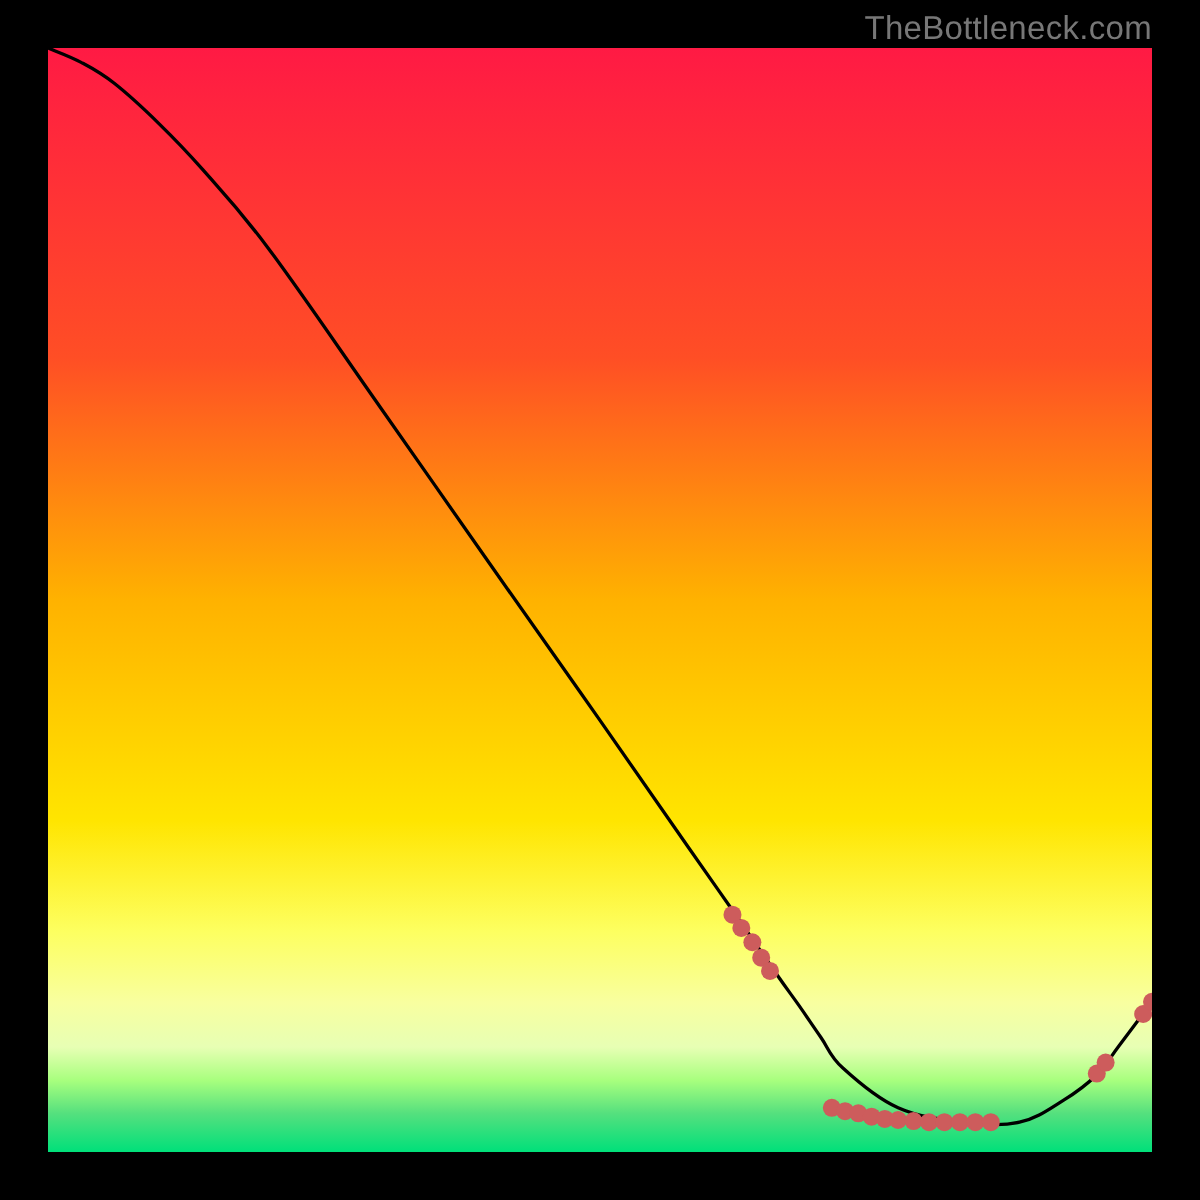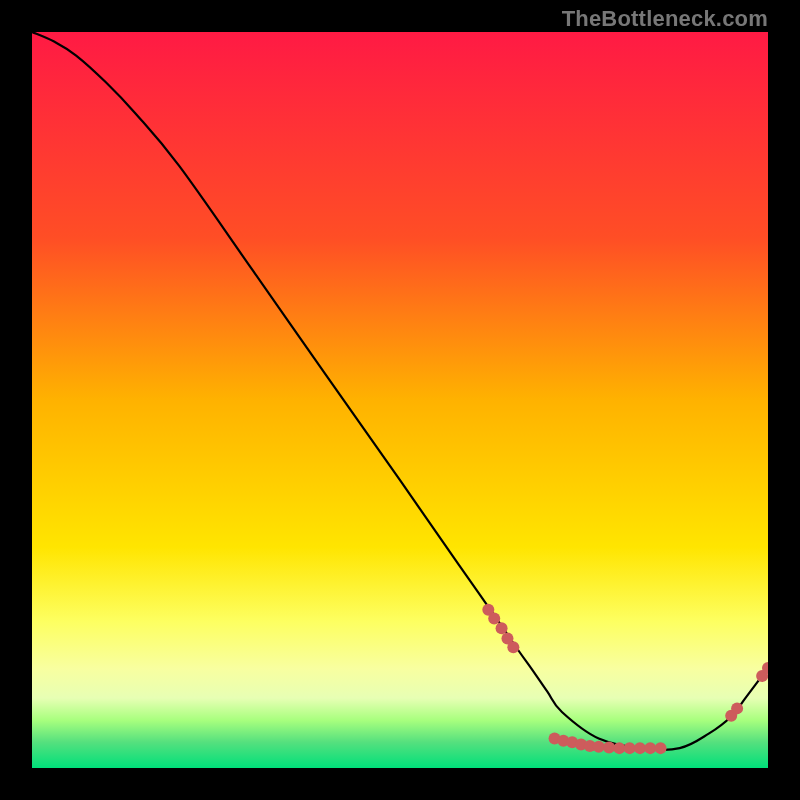--- a/index.html
+++ b/index.html
@@ -22,21 +22,21 @@
     top: 32px;
     width: 736px;
     height: 736px;
   }
   .watermark {
     position: absolute;
     top: 6px;
     right: 32px;
     font-family: Arial, Helvetica, sans-serif;
     font-size: 22px;
-    font-weight: 700;
+    font-weight: 400;
     color: #777;
     letter-spacing: 0.2px;
   }
   svg {
     position: absolute;
     inset: 0;
     width: 100%;
     height: 100%;
   }
 </style>

